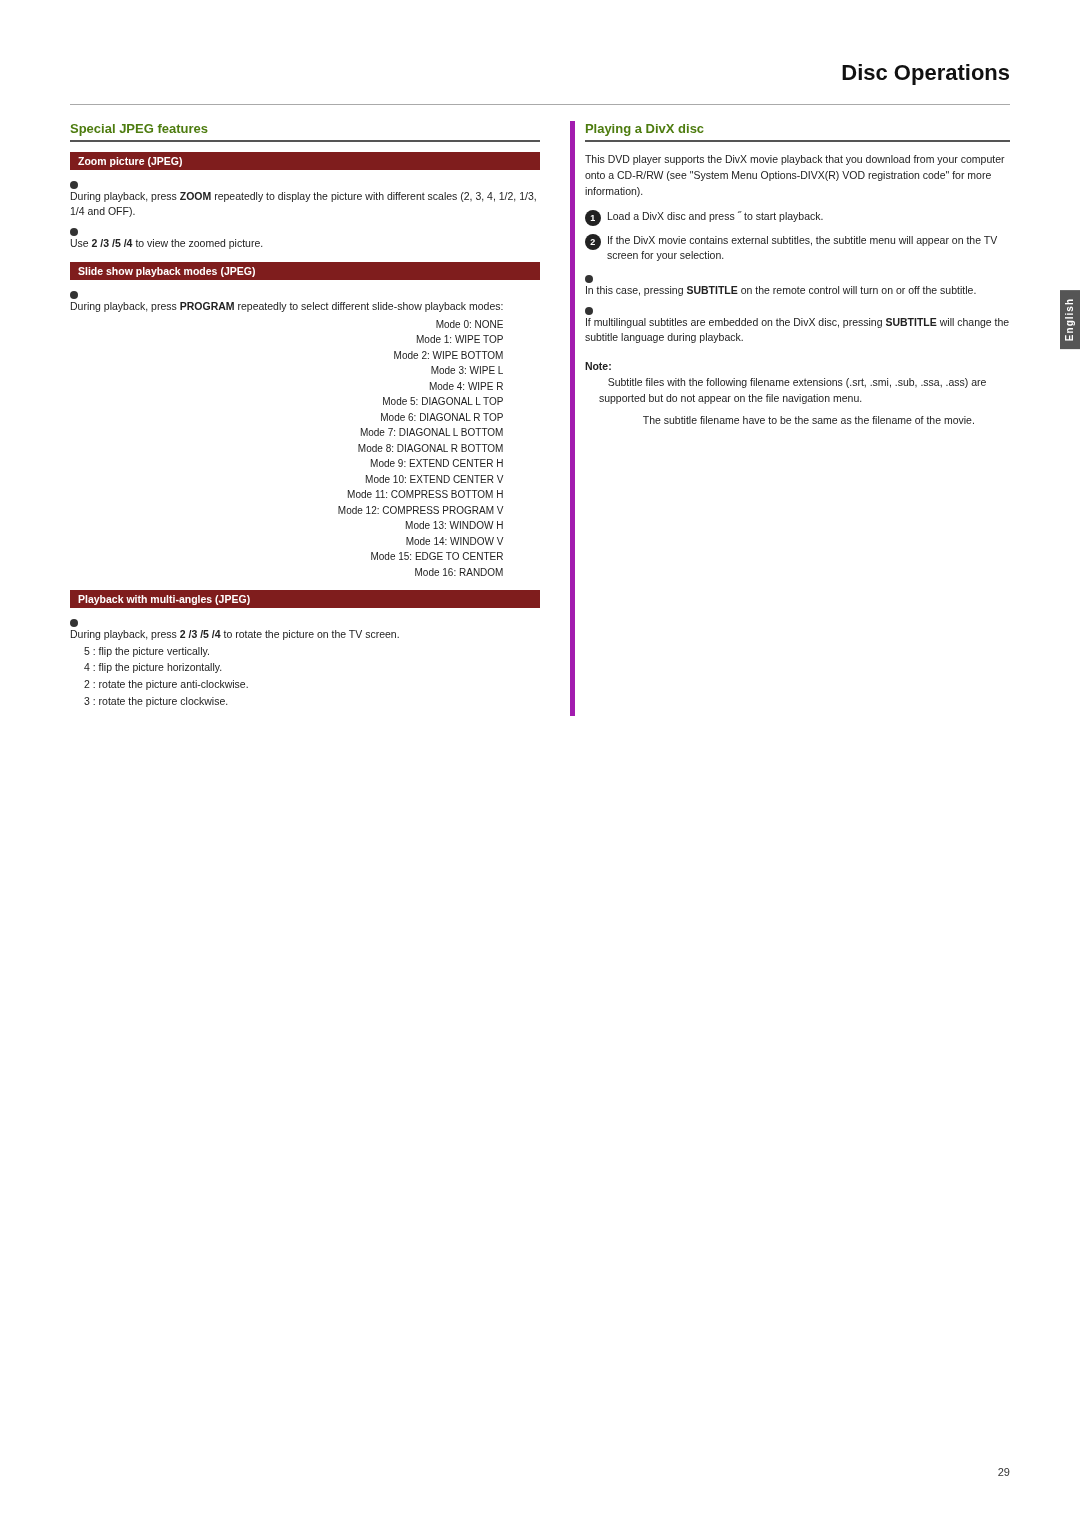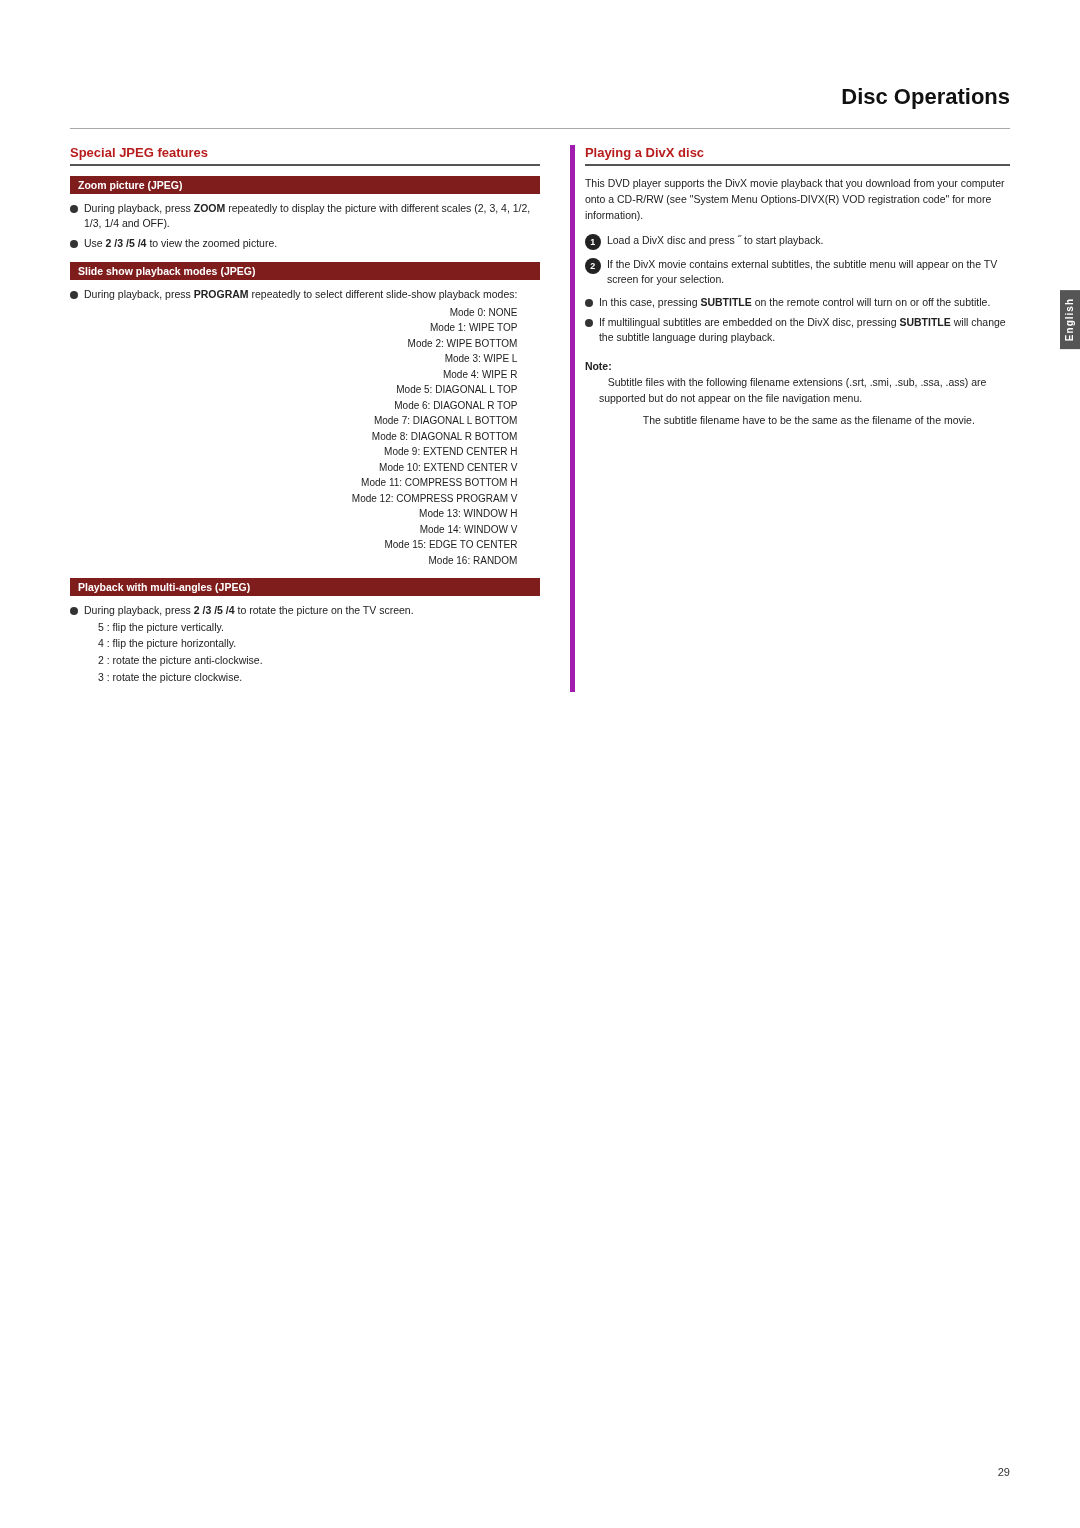--- a/index.html
+++ b/index.html
@@ -8,21 +8,21 @@
       font-family: Arial, Helvetica, sans-serif;
       font-size: 11px;
       color: #222;
       width: 1080px;
       min-height: 1528px;
       position: relative;
     }
     .page {
       width: 1080px;
       min-height: 1528px;
-      padding: 84px 70px 60px 70px;
+      padding: 60px 70px 60px 70px;
       position: relative;
     }
     .page-title {
       text-align: right;
       font-size: 22px;
       font-weight: bold;
       color: #111;
       margin-bottom: 18px;
       padding-bottom: 0;
     }
@@ -49,21 +49,21 @@
       flex: 1.05;
     }
     .right-col {
       flex: 0.95;
       padding-left: 10px;
       border-left: 5px solid #a21caf;
     }
     .section-title {
       font-size: 13px;
       font-weight: bold;
-      color: #b91c1c;
+      color: #4d7c0f;
       border-bottom: 2px solid #555;
       padding-bottom: 4px;
       margin-bottom: 10px;
     }
     .subsection-header {
       background: #7f1d1d;
       color: #fff;
       font-size: 10.5px;
       font-weight: bold;
       padding: 3px 8px;
@@ -74,20 +74,21 @@
       list-style: none;
       padding: 0;
       margin-bottom: 6px;
     }
     .bullet-list li {
       display: flex;
       align-items: flex-start;
       margin-bottom: 5px;
       font-size: 10.5px;
       line-height: 1.45;
+      flex-direction: column;
     }
     .circle-dot {
       display: inline-block;
       width: 8px;
       height: 8px;
       border-radius: 50%;
       background: #333;
       min-width: 8px;
       margin-right: 6px;
       margin-top: 4px;

